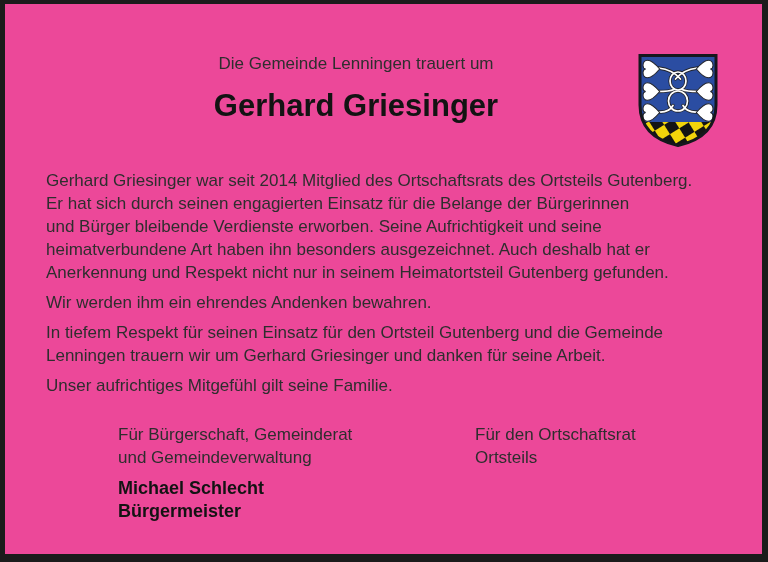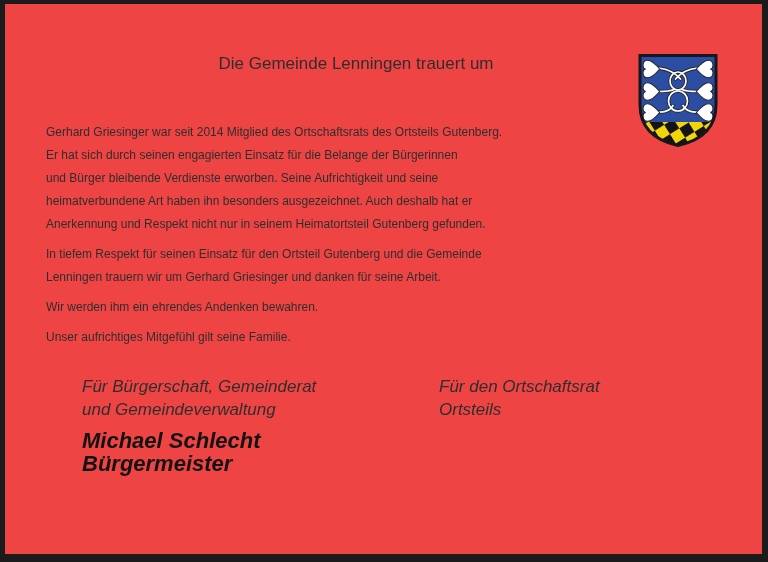--- a/index.html
+++ b/index.html
@@ -3,21 +3,21 @@
 <meta charset="utf-8">
 <style>
   * { margin: 0; padding: 0; box-sizing: border-box; }
   html, body { background: #ffffff; }
   body { font-family: "Liberation Sans", sans-serif; }
 
   .page {
     position: relative;
     width: 768px;
     height: 562px;
-    background: #ef4444;
+    background: #ec4899;
     border-style: solid;
     border-color: #1b1b1b;
     border-width: 4px 6px 8px 5px;
     overflow: hidden;
   }
 
   .content {
     padding: 49px 40px 0 41px;
   }
 
@@ -38,47 +38,46 @@
     color: #131313;
     margin-top: 14px;
   }
 
   .body-text {
     margin-top: 46px;
     width: 680px;
   }
 
   .body-text p {
-    font-size: 12px;
+    font-size: 17px;
     line-height: 23px;
     color: #2e2e2e;
     white-space: pre-line;
   }
 
   .body-text p + p { margin-top: 7px; }
 
   .signatures {
     display: flex;
     margin-top: 26px;
-    margin-left: 36px;
-    font-style: italic;
+    margin-left: 72px;
   }
 
   .sig-col-left { width: 357px; }
 
   .sig-for {
     font-size: 17px;
     line-height: 23px;
     color: #2e2e2e;
     white-space: pre-line;
   }
 
   .sig-name {
     margin-top: 8px;
-    font-size: 22px;
+    font-size: 18px;
     line-height: 23px;
     font-weight: bold;
     color: #131313;
     white-space: pre-line;
   }
 
   .crest {
     position: absolute;
     left: 632px;
     top: 49px;
@@ -88,30 +87,31 @@
   .crest svg { display: block; width: 100%; height: 100%; }
 </style>
 </head>
 <body>
 
 <div class="page">
   <div class="content">
 
     <div class="intro-line">Die Gemeinde Lenningen trauert um</div>
 
+    <div class="deceased-name">Gerhard Griesinger</div>
 
     <div class="body-text">
       <p>Gerhard Griesinger war seit 2014 Mitglied des Ortschaftsrats des Ortsteils Gutenberg.
 Er hat sich durch seinen engagierten Einsatz für die Belange der Bürgerinnen
 und Bürger bleibende Verdienste erworben. Seine Aufrichtigkeit und seine
 heimatverbundene Art haben ihn besonders ausgezeichnet. Auch deshalb hat er
 Anerkennung und Respekt nicht nur in seinem Heimatortsteil Gutenberg gefunden.</p>
+      <p>Wir werden ihm ein ehrendes Andenken bewahren.</p>
       <p>In tiefem Respekt für seinen Einsatz für den Ortsteil Gutenberg und die Gemeinde
 Lenningen trauern wir um Gerhard Griesinger und danken für seine Arbeit.</p>
-      <p>Wir werden ihm ein ehrendes Andenken bewahren.</p>
       <p>Unser aufrichtiges Mitgefühl gilt seine Familie.</p>
     </div>
 
     <div class="signatures">
       <div class="sig-col-left">
         <div class="sig-for">Für Bürgerschaft, Gemeinderat
 und Gemeindeverwaltung</div>
         <div class="sig-name">Michael Schlecht
 Bürgermeister</div>
       </div>

